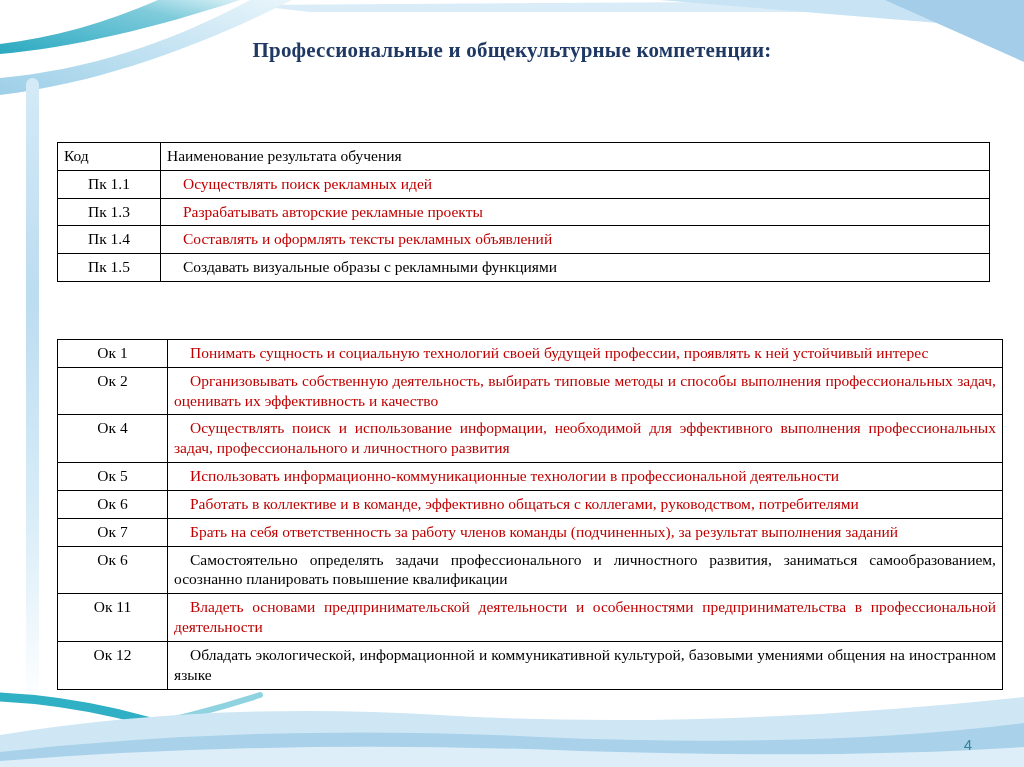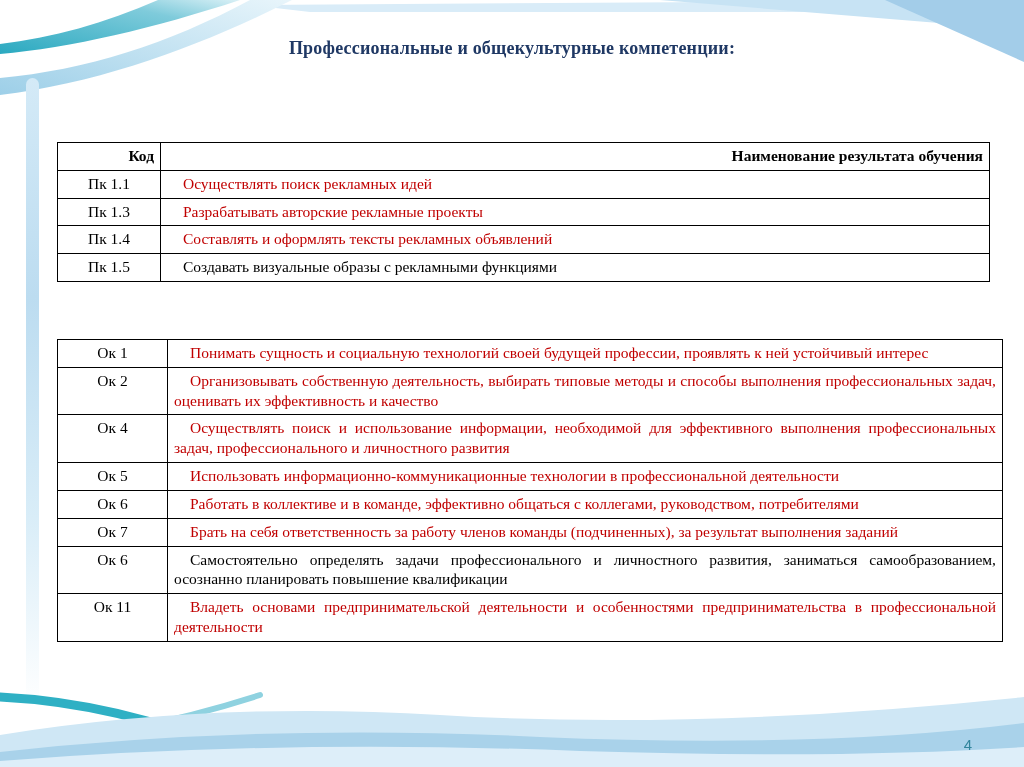--- a/index.html
+++ b/index.html
@@ -27,21 +27,21 @@
     height: 628px;
     border-radius: 8px;
     background: linear-gradient(180deg, #d4eaf7 0%, #bcdcf0 35%, #d9edf8 70%, rgba(217,237,248,0) 100%);
   }
   .title {
     position: absolute;
     top: 38px;
     left: 0;
     width: 100%;
     text-align: center;
-    font-size: 18px;
+    font-size: 21px;
     font-weight: bold;
     color: var(--title_navy, #1f3864);
     letter-spacing: 0.2px;
   }
   table.tbl {
     position: absolute;
     border-collapse: collapse;
     table-layout: fixed;
     background: #ffffff;
     font-size: 15.5px;
@@ -49,22 +49,22 @@
   }
   .tbl-pk { left: 57px; top: 142px; width: 933px; }
   .tbl-ok { left: 57px; top: 339px; width: 946px; }
   table.tbl td, table.tbl th {
     border: 1px solid #000000;
     vertical-align: top;
     line-height: 1.28;
     padding: 3px 6px 4px;
   }
   table.tbl th {
-    font-weight: bold;
-    text-align: right;
+    font-weight: normal;
+    text-align: left;
   }
   .code-cell { text-align: center; }
   .desc-cell {
     text-align: justify;
     text-indent: 16px;
     padding-left: 10px;
     padding-right: 10px;
   }
   .red { color: var(--highlight_red, #c00000); }
   .page-number {
@@ -174,18 +174,22 @@
           <td class="desc-cell red">Брать на себя ответственность за работу членов команды (подчиненных), за результат выполнения заданий</td>
         </tr>
         <tr>
           <td class="code-cell">Ок 6</td>
           <td class="desc-cell">Самостоятельно определять задачи профессионального и личностного развития, заниматься самообразованием, осознанно планировать повышение квалификации</td>
         </tr>
         <tr>
           <td class="code-cell">Ок 11</td>
           <td class="desc-cell red">Владеть основами предпринимательской деятельности и особенностями предпринимательства в профессиональной деятельности</td>
         </tr>
+        <tr>
+          <td class="code-cell">Ок 12</td>
+          <td class="desc-cell">Обладать экологической, информационной и коммуникативной культурой, базовыми умениями общения на иностранном языке</td>
+        </tr>
       </tbody>
   </table>
 
   <div class="page-number">4</div>
 
 </div>
 
 </body></html>

